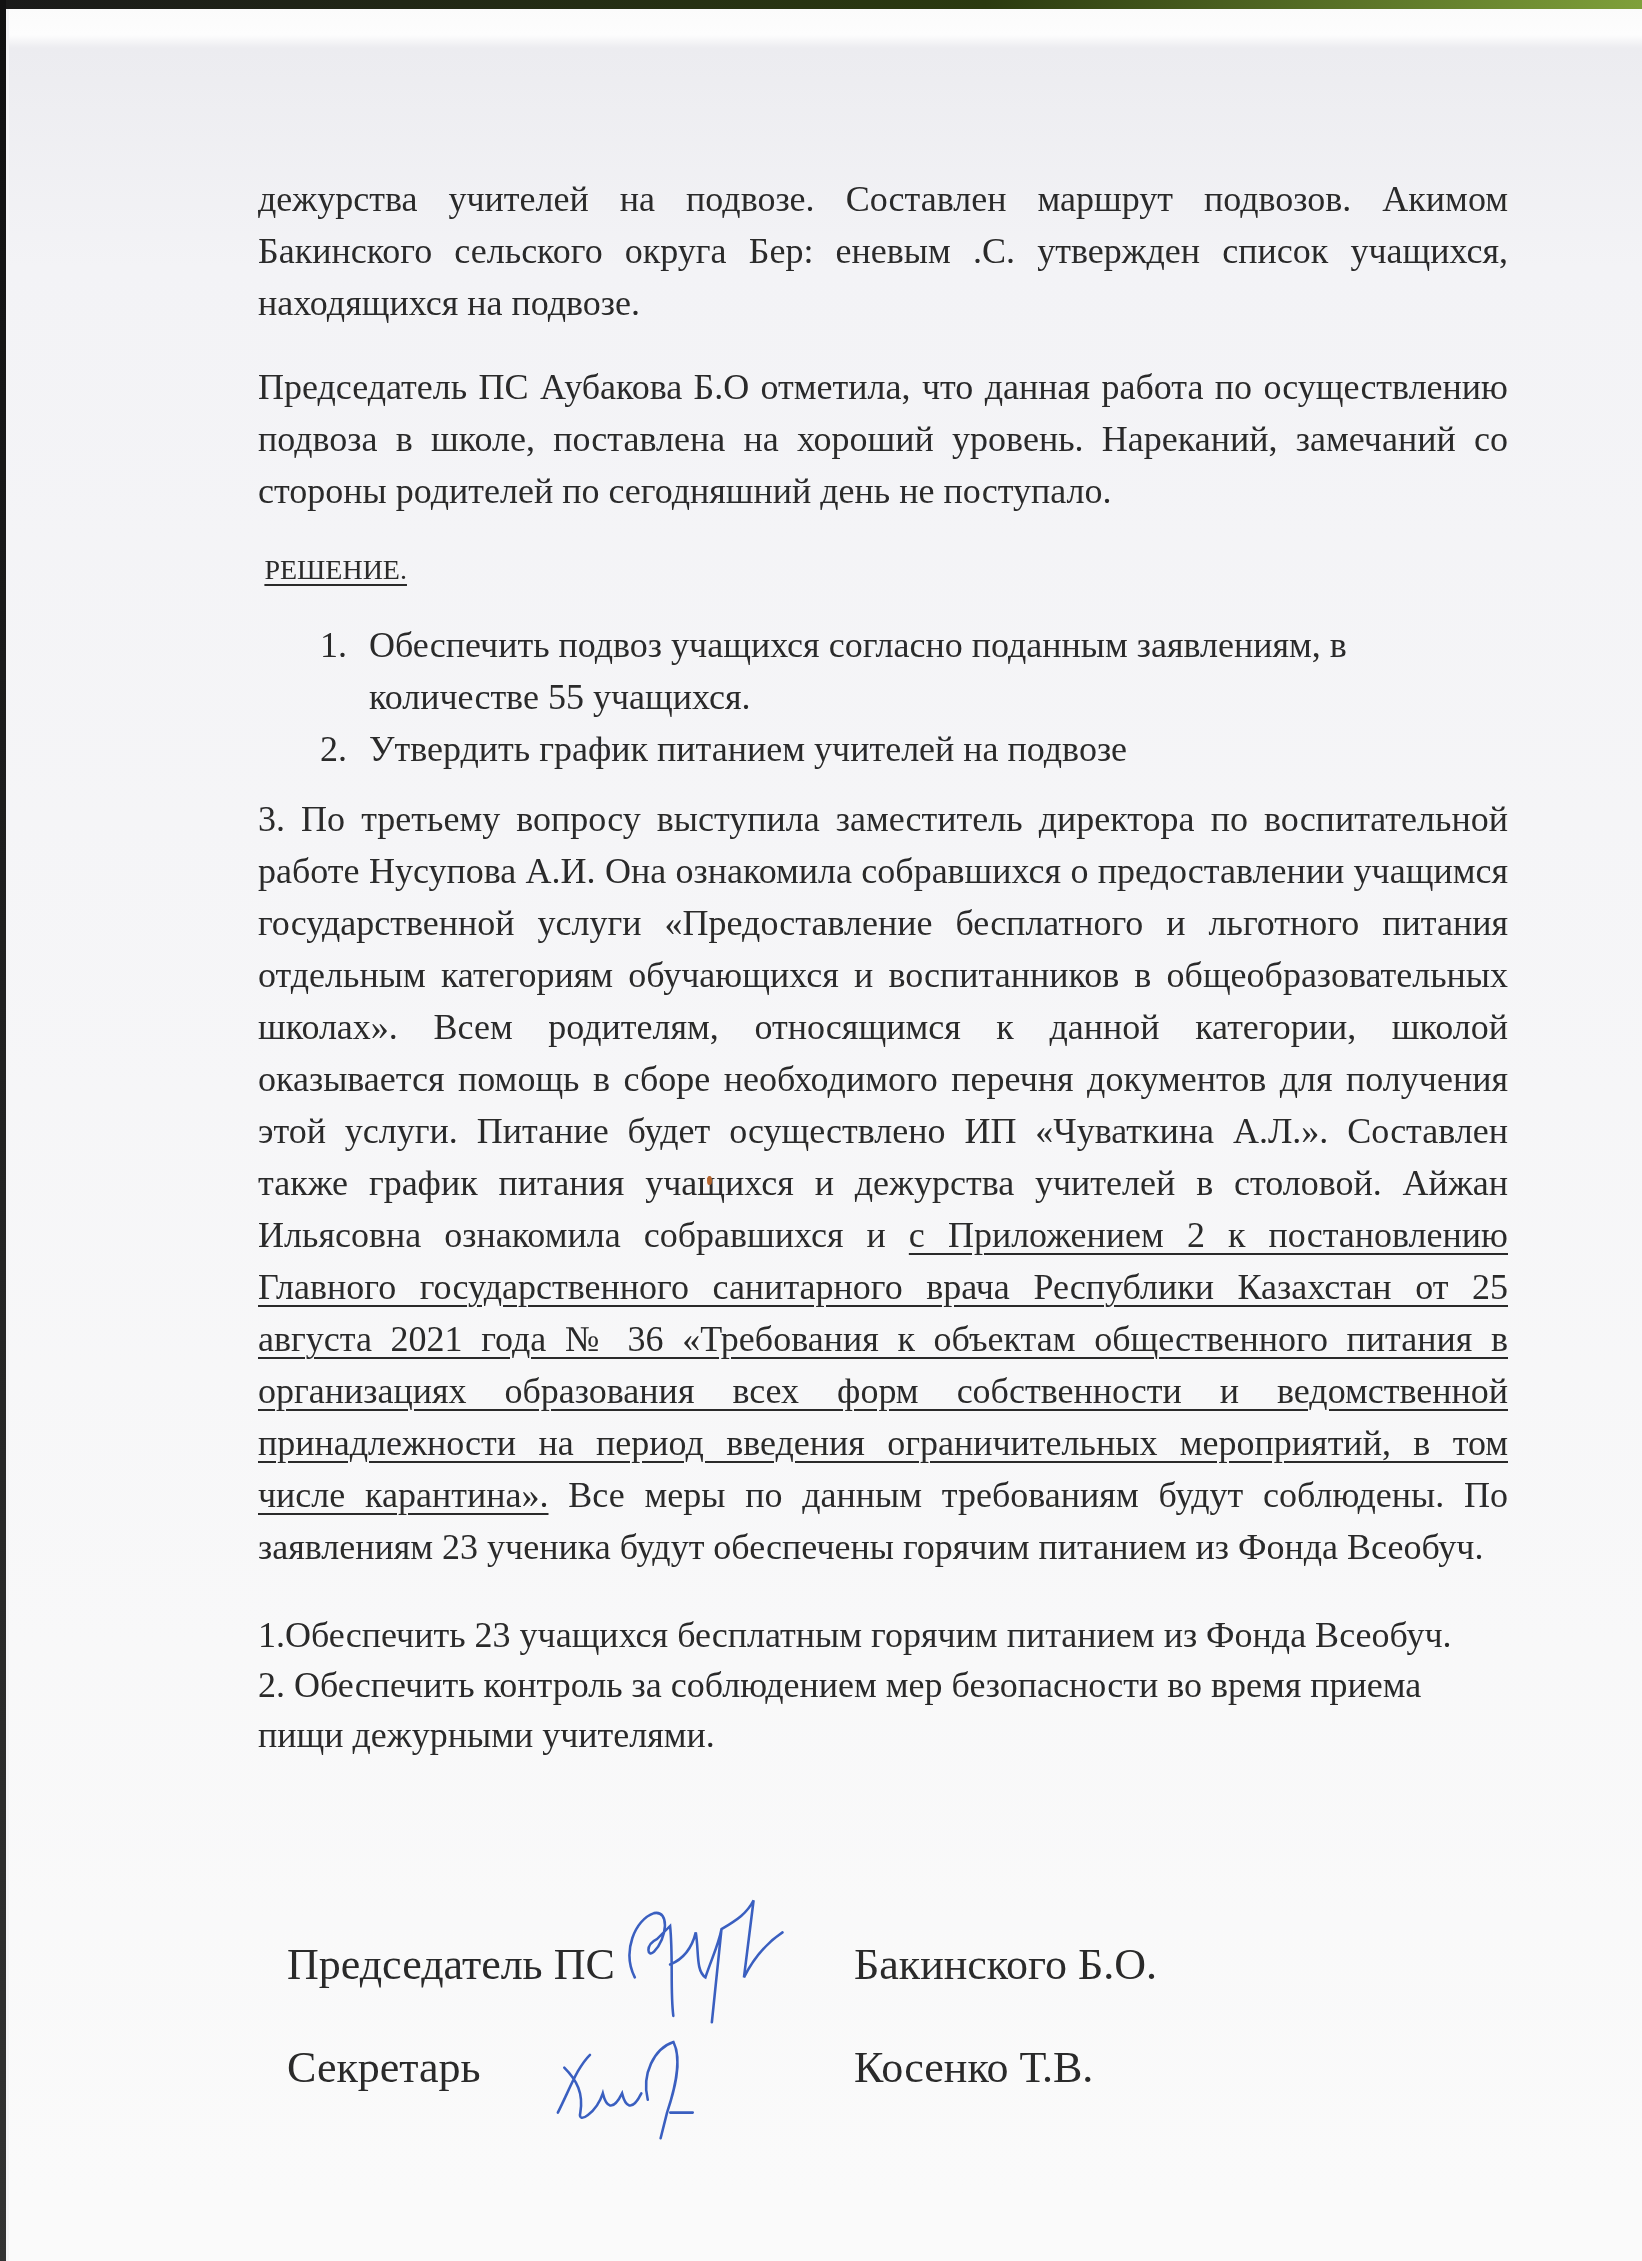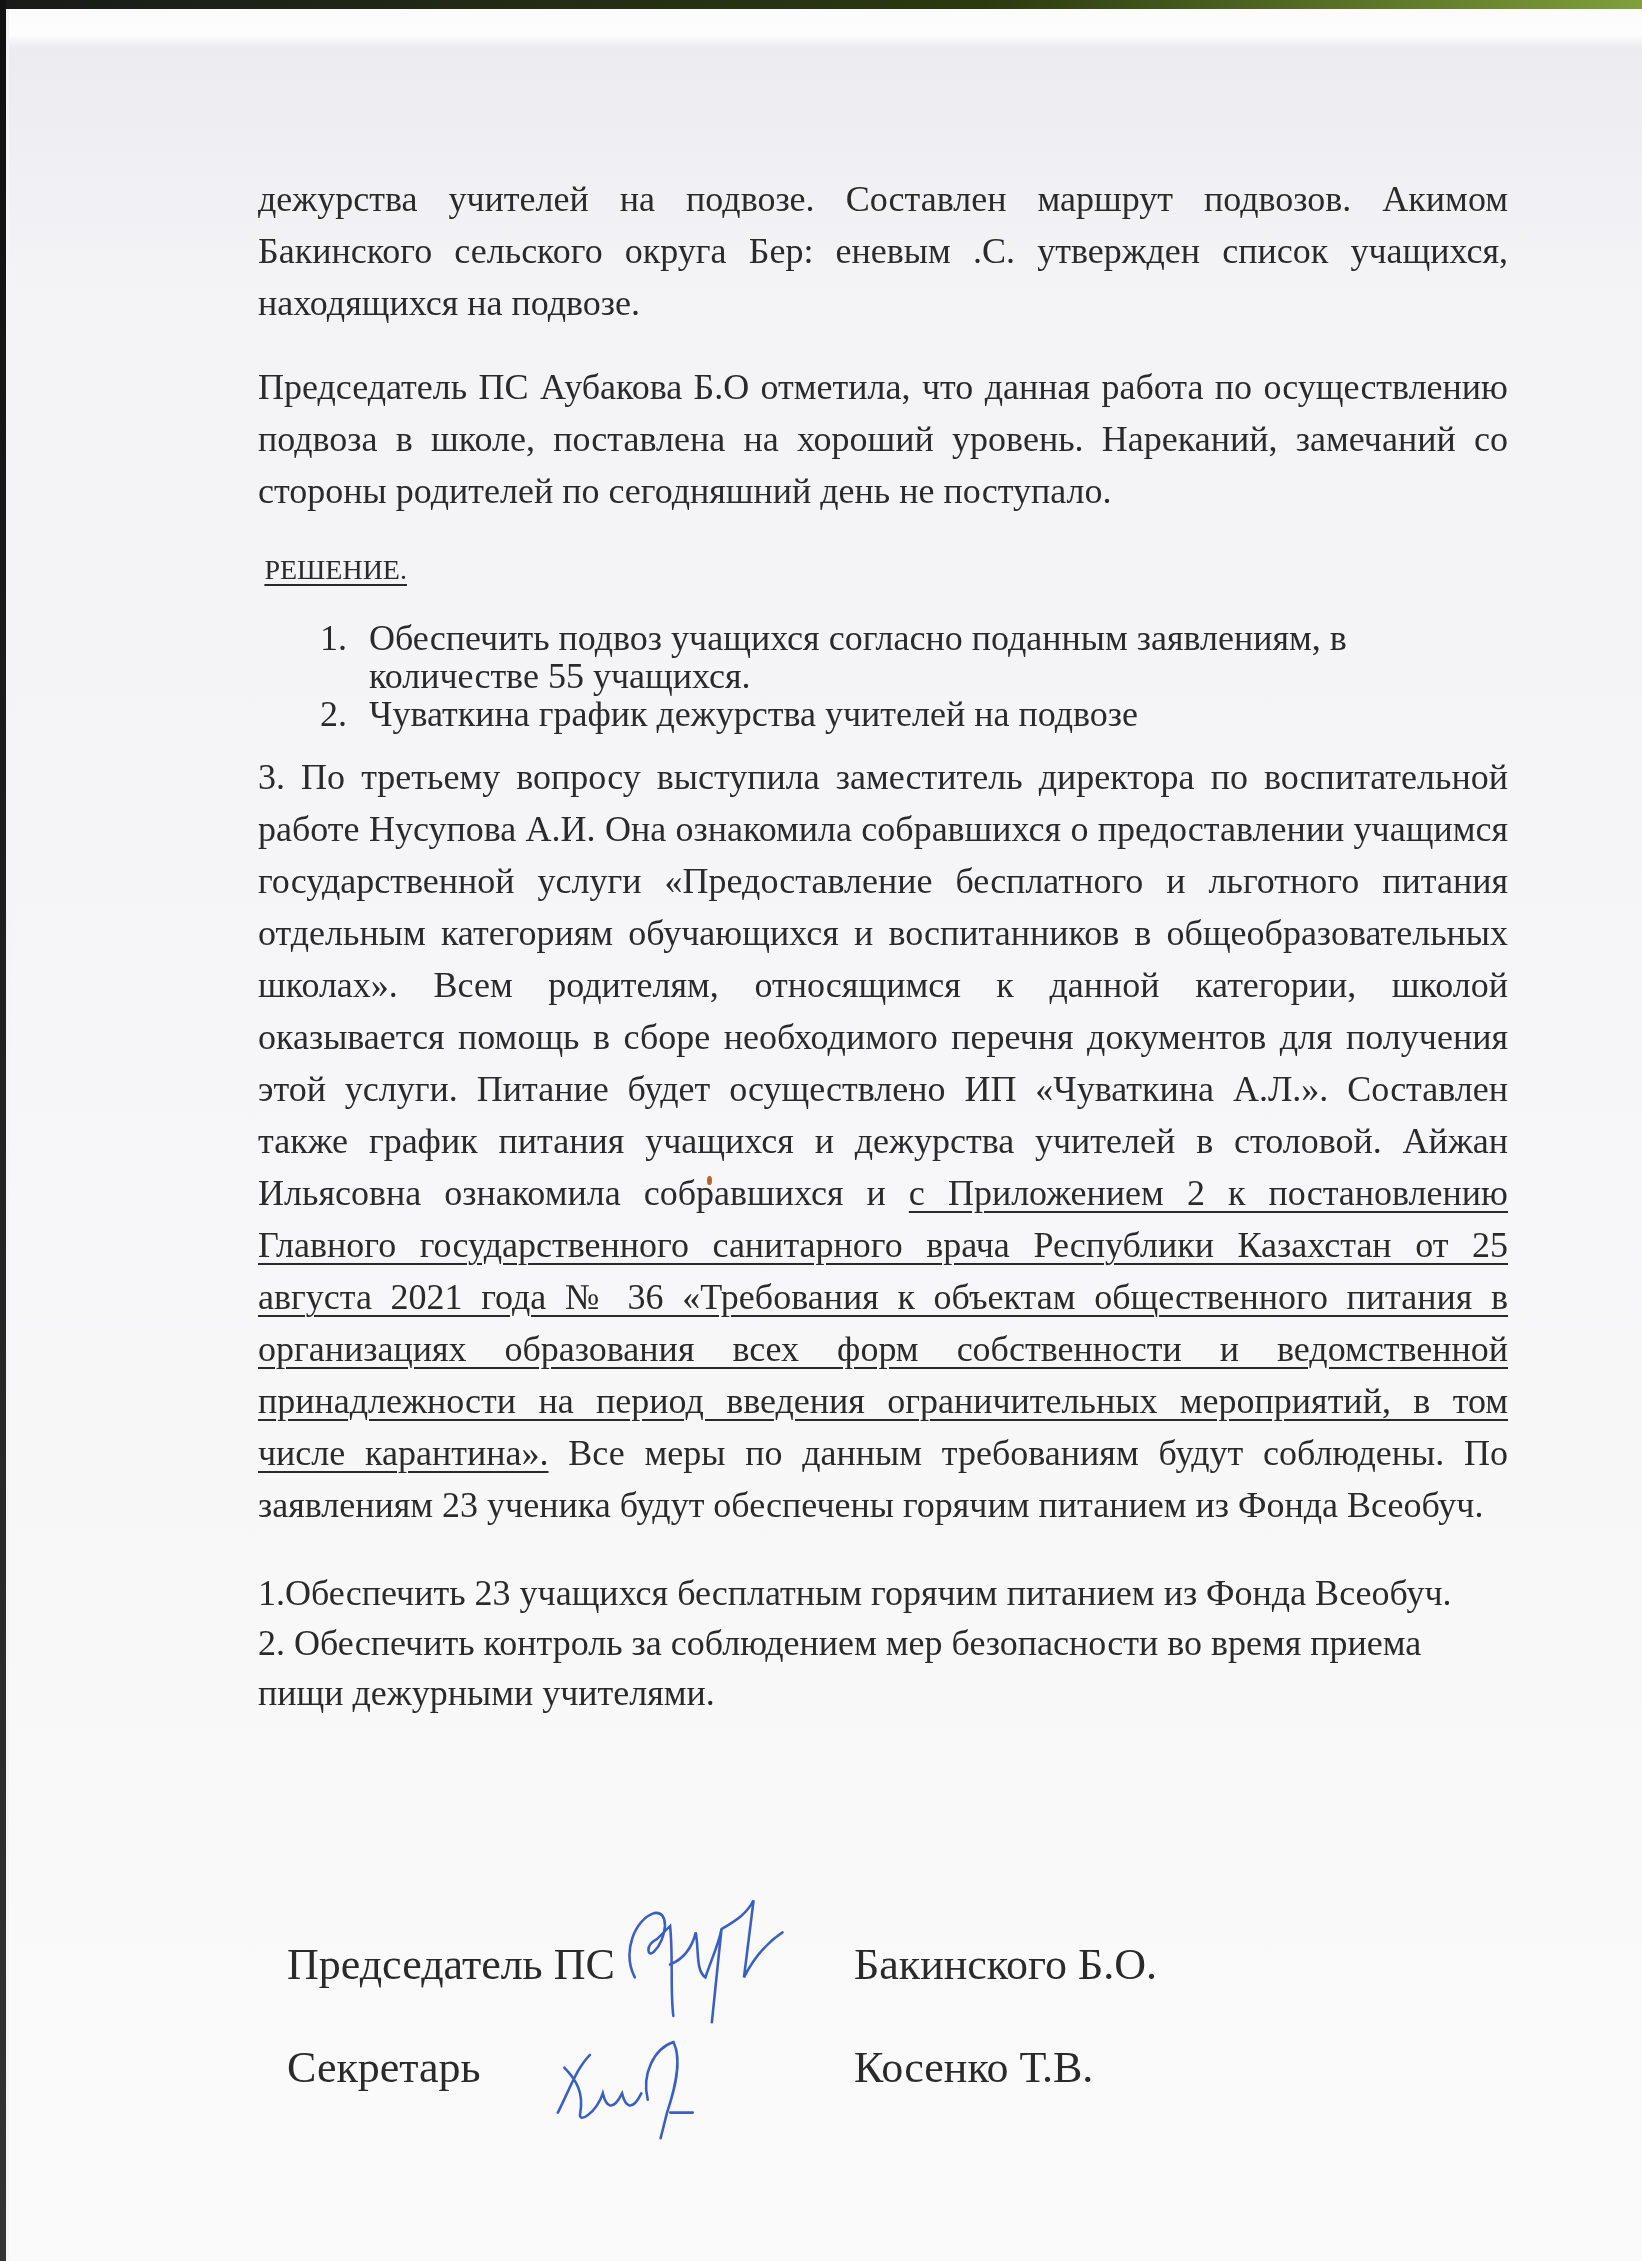--- a/index.html
+++ b/index.html
@@ -24,21 +24,21 @@
   .content {
     position: absolute; left: 258px; top: 173px; width: 1250px;
     font-size: 36px; line-height: 52px;
   }
   p { margin: 0; }
   .just { text-align: justify; text-align-last: left; }
   .para-gap { margin-top: 32px; }
   .heading1 { margin-top: 27px; margin-left: 6.4px; font-size: 28px; }
   .heading1 span { text-decoration: underline; text-underline-offset: 5.2px; text-decoration-thickness: 1.9px; }
   ol.decision { margin: 23px 0 0 0; padding-left: 98px; }
-  ol.decision li { padding-left: 13px; line-height: 38px; }
+  ol.decision li { padding-left: 13px; line-height: 52px; }
   .u { text-decoration: underline; text-underline-offset: 5.8px; text-decoration-thickness: 1.9px; }
   .heading2 { margin-top: 37px; margin-left: 110px; font-size: 32px; }
   .dec2 { margin-top: 37px; }
   .dec2 p { line-height: 50px; }
   .signs { position: absolute; left: 287px; top: 1939px; width: 902px; font-size: 44px; }
   .sign-row { position: relative; height: 90px; }
   .sign-role { position: absolute; left: 0; top: 0; }
   .sign-name { position: absolute; left: 567px; top: 0; }
   .signature { position: absolute; top: -58px; }
   .stain { position: absolute; border-radius: 50%; background: #b5652e; }
@@ -53,21 +53,21 @@
 
 <div class="content">
   <p class="just">дежурства учителей на подвозе. Составлен маршрут подвозов. Акимом Бакинского сельского округа Бер: еневым .С. утвержден список учащихся, находящихся на подвозе.</p>
 
   <p class="just para-gap">Председатель ПС Аубакова Б.О отметила, что данная работа по осуществлению подвоза в школе, поставлена на хороший уровень. Нареканий, замечаний со стороны родителей по сегодняшний день не поступало.</p>
 
   <p class="heading1"><span>РЕШЕНИЕ.</span></p>
 
   <ol class="decision">
     <li>Обеспечить подвоз учащихся согласно поданным заявлениям, в количестве 55 учащихся.</li>
-    <li>Чуваткина график дежурства учителей на подвозе</li>
+    <li>Утвердить график питанием учителей на подвозе</li>
   </ol>
 
   <p class="just" style="margin-top:18px;"><span>3. По третьему вопросу выступила заместитель директора по воспитательной работе Нусупова А.И. Она ознакомила собравшихся о предоставлении учащимся государственной услуги «Предоставление бесплатного и льготного питания отдельным категориям обучающихся и воспитанников в общеобразовательных школах». Всем родителям, относящимся к данной категории, школой оказывается помощь в сборе необходимого перечня документов для получения этой услуги. Питание будет осуществлено ИП «Чуваткина А.Л.». Составлен также график питания учащихся и дежурства учителей в столовой. Айжан Ильясовна ознакомила собравшихся и </span><span class="u">с Приложением 2 к постановлению Главного государственного санитарного врача Республики Казахстан от 25 августа 2021 года № 36 «Требования к объектам общественного питания в организациях образования всех форм собственности и ведомственной принадлежности на период введения ограничительных мероприятий, в том числе карантина».</span><span> Все меры по данным требованиям будут соблюдены. По заявлениям 23 ученика будут обеспечены горячим питанием из Фонда Всеобуч.</span></p>
 
 
   <div class="dec2">
     <p>1.Обеспечить 23 учащихся бесплатным горячим питанием из Фонда Всеобуч.</p>
     <p>2. Обеспечить контроль за соблюдением мер безопасности во время приема пищи дежурными учителями.</p>
   </div>
 </div>

